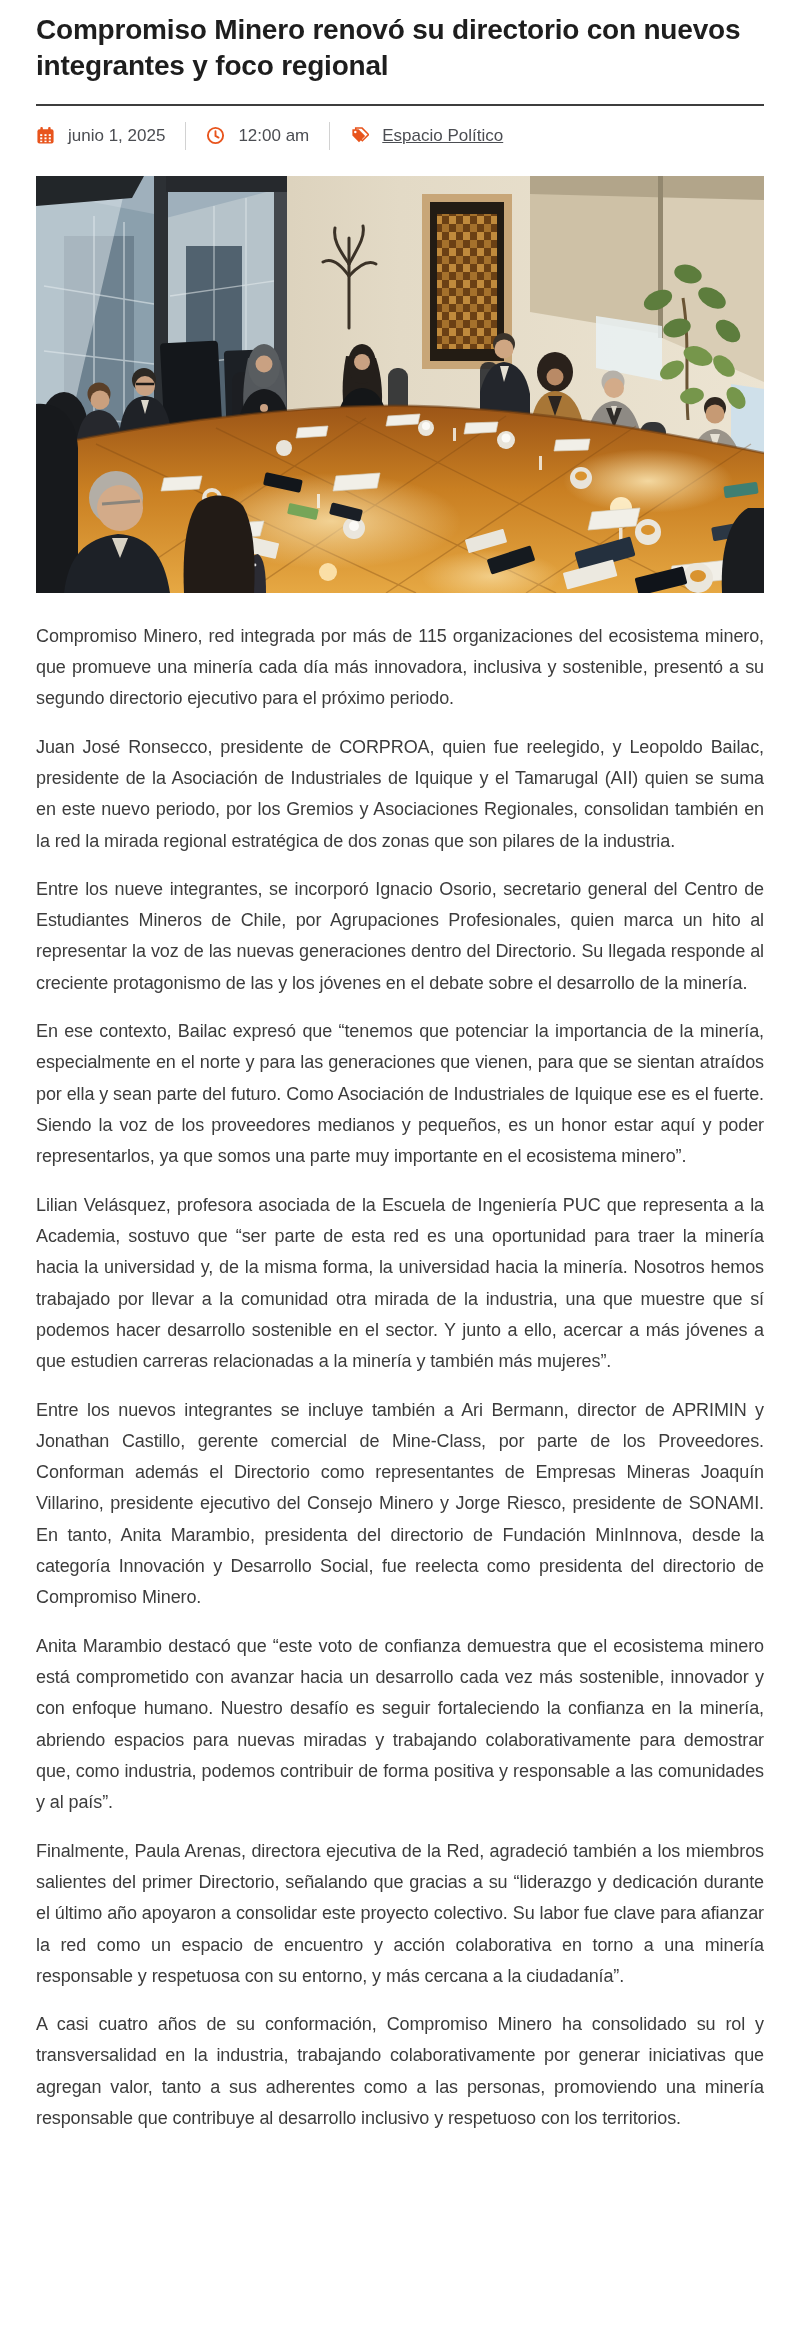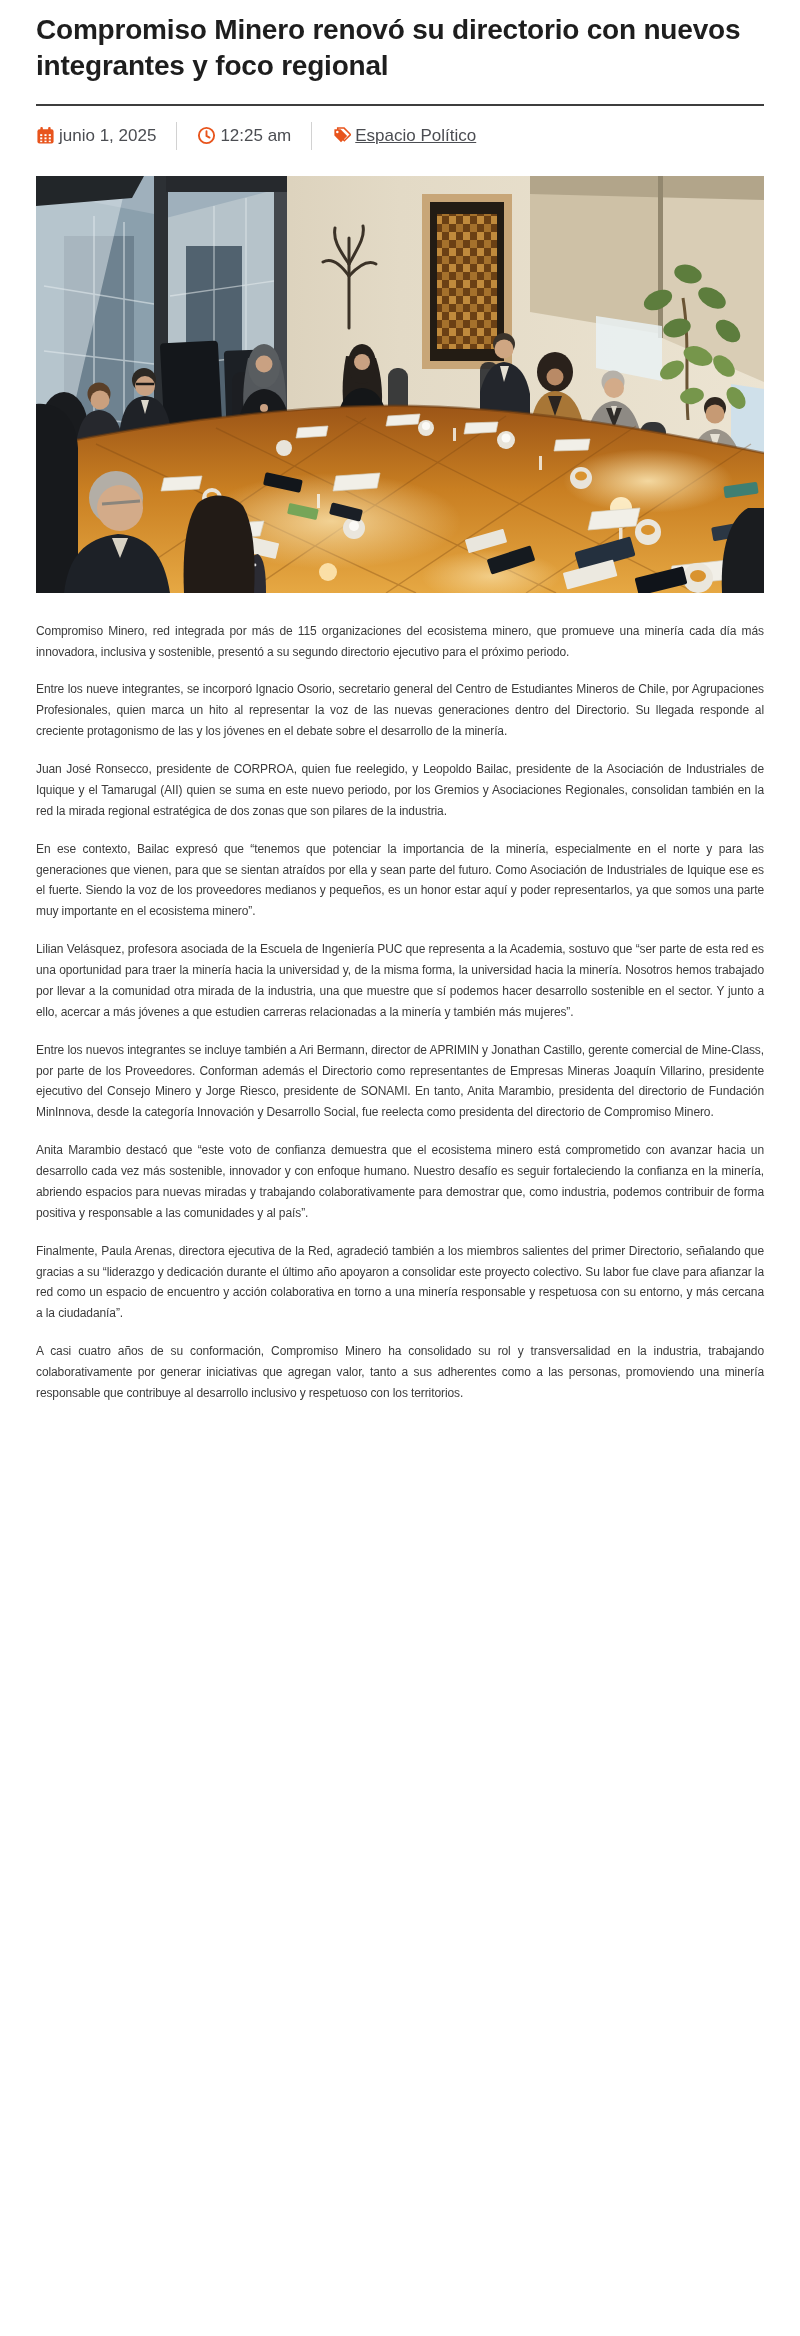--- a/index.html
+++ b/index.html
@@ -4,28 +4,28 @@
 <style>
   html,body{margin:0;padding:0;background:#ffffff;}
   body{font-family:"Liberation Sans", sans-serif; -webkit-font-smoothing:antialiased;}
   .page{width:728px; margin:0 auto; padding:12px 28px 44px;}
   h1.article-title{
     font-size:28px; line-height:1.28; font-weight:700; color:#1e1e1e;
     letter-spacing:-0.2px; margin:0 0 20px;
   }
   .title-divider{border:none; border-top:2px solid #3d3d3d; margin:0 0 16px;}
   .meta-row{display:flex; align-items:center; color:#4b4d52; font-size:17px; margin:0 0 26px;}
-  .meta-item{display:flex; align-items:center; gap:4px; white-space:nowrap;}
+  .meta-item{display:flex; align-items:center; gap:13px; white-space:nowrap;}
   .meta-item.link{cursor:pointer;text-decoration:underline;}
   .meta-sep{width:1px; height:28px; background:#d2d2d2; margin:0 20px;}
   .meta-icon{width:19px; height:19px; flex:0 0 auto;}
   figure.photo{margin:0 0 28px; width:728px; height:417px; overflow:hidden; background:#d8cdb9;}
   figure.photo svg{width:100%; height:100%; display:block;}
   .article-body p{
-    font-size:12px; line-height:1.74; color:#3c3c3c; text-align:justify;
+    font-size:18px; line-height:1.74; color:#3c3c3c; text-align:justify;
     letter-spacing:-0.1px; margin:0 0 17px;
   }
   .article-body p:last-child{margin-bottom:0;}
 </style>
 </head>
 <body>
 
 <div class="page">
 
   <h1 class="article-title">Compromiso Minero renovó su directorio con nuevos integrantes y foco regional</h1>
@@ -53,21 +53,21 @@
       <span>junio 1, 2025</span>
     </div>
 
     <div class="meta-sep"></div>
 
     <div class="meta-item">
       <svg class="meta-icon" viewBox="0 0 20 20">
         <circle cx="10" cy="10" r="8" fill="none" stroke="#e8541c" stroke-width="2"></circle>
         <path d="M10 5.5 V10.4 L13.2 12.2" fill="none" stroke="#e8541c" stroke-width="2" stroke-linecap="round"></path>
       </svg>
-      <span>12:25 am</span>
+      <span>12:00 am</span>
     </div>
 
     <div class="meta-sep"></div>
 
     <div class="meta-item link">
       <svg class="meta-icon" viewBox="0 0 20 20">
         <path d="M10.5 2.5 L17.5 9.5 L11 16 L4 9 L4 2.5 Z" fill="none" stroke="#e8541c" stroke-width="1.6" transform="translate(2,-0.5)"></path>
         <path d="M9 3.5 L16 10.5 L9.5 17 L2.5 10 L2.5 3.5 Z" fill="#e8541c"></path>
         <circle cx="5.6" cy="6.4" r="1.3" fill="#ffffff"></circle>
       </svg>
@@ -291,22 +291,22 @@
           <circle cx="207" cy="404" r="1.4"></circle>
         <circle cx="213" cy="410" r="1.4"></circle>
           <circle cx="219" cy="389" r="1.4"></circle>
       </g>
       <path d="M148,417 C146,372 151,342 162,327 C174,316 196,317 207,330 C217,347 220,378 218,417 Z" fill="#221b16"></path>
     </svg>
   </figure>
 
   <div class="article-body">
     <p>Compromiso Minero, red integrada por más de 115 organizaciones del ecosistema minero, que promueve una minería cada día más innovadora, inclusiva y sostenible, presentó a su segundo directorio ejecutivo para el próximo periodo.</p>
+    <p>Juan José Ronsecco, presidente de CORPROA, quien fue reelegido, y Leopoldo Bailac, presidente de la Asociación de Industriales de Iquique y el Tamarugal (AII) quien se suma en este nuevo periodo, por los Gremios y Asociaciones Regionales, consolidan también en la red la mirada regional estratégica de dos zonas que son pilares de la industria.</p>
     <p>Entre los nueve integrantes, se incorporó Ignacio Osorio, secretario general del Centro de Estudiantes Mineros de Chile, por Agrupaciones Profesionales, quien marca un hito al representar la voz de las nuevas generaciones dentro del Directorio. Su llegada responde al creciente protagonismo de las y los jóvenes en el debate sobre el desarrollo de la minería.</p>
-    <p>Juan José Ronsecco, presidente de CORPROA, quien fue reelegido, y Leopoldo Bailac, presidente de la Asociación de Industriales de Iquique y el Tamarugal (AII) quien se suma en este nuevo periodo, por los Gremios y Asociaciones Regionales, consolidan también en la red la mirada regional estratégica de dos zonas que son pilares de la industria.</p>
     <p>En ese contexto, Bailac expresó que “tenemos que potenciar la importancia de la minería, especialmente en el norte y para las generaciones que vienen, para que se sientan atraídos por ella y sean parte del futuro. Como Asociación de Industriales de Iquique ese es el fuerte. Siendo la voz de los proveedores medianos y pequeños, es un honor estar aquí y poder representarlos, ya que somos una parte muy importante en el ecosistema minero”.</p>
     <p>Lilian Velásquez, profesora asociada de la Escuela de Ingeniería PUC que representa a la Academia, sostuvo que “ser parte de esta red es una oportunidad para traer la minería hacia la universidad y, de la misma forma, la universidad hacia la minería. Nosotros hemos trabajado por llevar a la comunidad otra mirada de la industria, una que muestre que sí podemos hacer desarrollo sostenible en el sector. Y junto a ello, acercar a más jóvenes a que estudien carreras relacionadas a la minería y también más mujeres”.</p>
     <p>Entre los nuevos integrantes se incluye también a Ari Bermann, director de APRIMIN y Jonathan Castillo, gerente comercial de Mine-Class, por parte de los Proveedores. Conforman además el Directorio como representantes de Empresas Mineras Joaquín Villarino, presidente ejecutivo del Consejo Minero y Jorge Riesco, presidente de SONAMI. En tanto, Anita Marambio, presidenta del directorio de Fundación MinInnova, desde la categoría Innovación y Desarrollo Social, fue reelecta como presidenta del directorio de Compromiso Minero.</p>
     <p>Anita Marambio destacó que “este voto de confianza demuestra que el ecosistema minero está comprometido con avanzar hacia un desarrollo cada vez más sostenible, innovador y con enfoque humano. Nuestro desafío es seguir fortaleciendo la confianza en la minería, abriendo espacios para nuevas miradas y trabajando colaborativamente para demostrar que, como industria, podemos contribuir de forma positiva y responsable a las comunidades y al país”.</p>
     <p>Finalmente, Paula Arenas, directora ejecutiva de la Red, agradeció también a los miembros salientes del primer Directorio, señalando que gracias a su “liderazgo y dedicación durante el último año apoyaron a consolidar este proyecto colectivo. Su labor fue clave para afianzar la red como un espacio de encuentro y acción colaborativa en torno a una minería responsable y respetuosa con su entorno, y más cercana a la ciudadanía”.</p>
     <p>A casi cuatro años de su conformación, Compromiso Minero ha consolidado su rol y transversalidad en la industria, trabajando colaborativamente por generar iniciativas que agregan valor, tanto a sus adherentes como a las personas, promoviendo una minería responsable que contribuye al desarrollo inclusivo y respetuoso con los territorios.</p>
   </div>
 
 </div>
 

